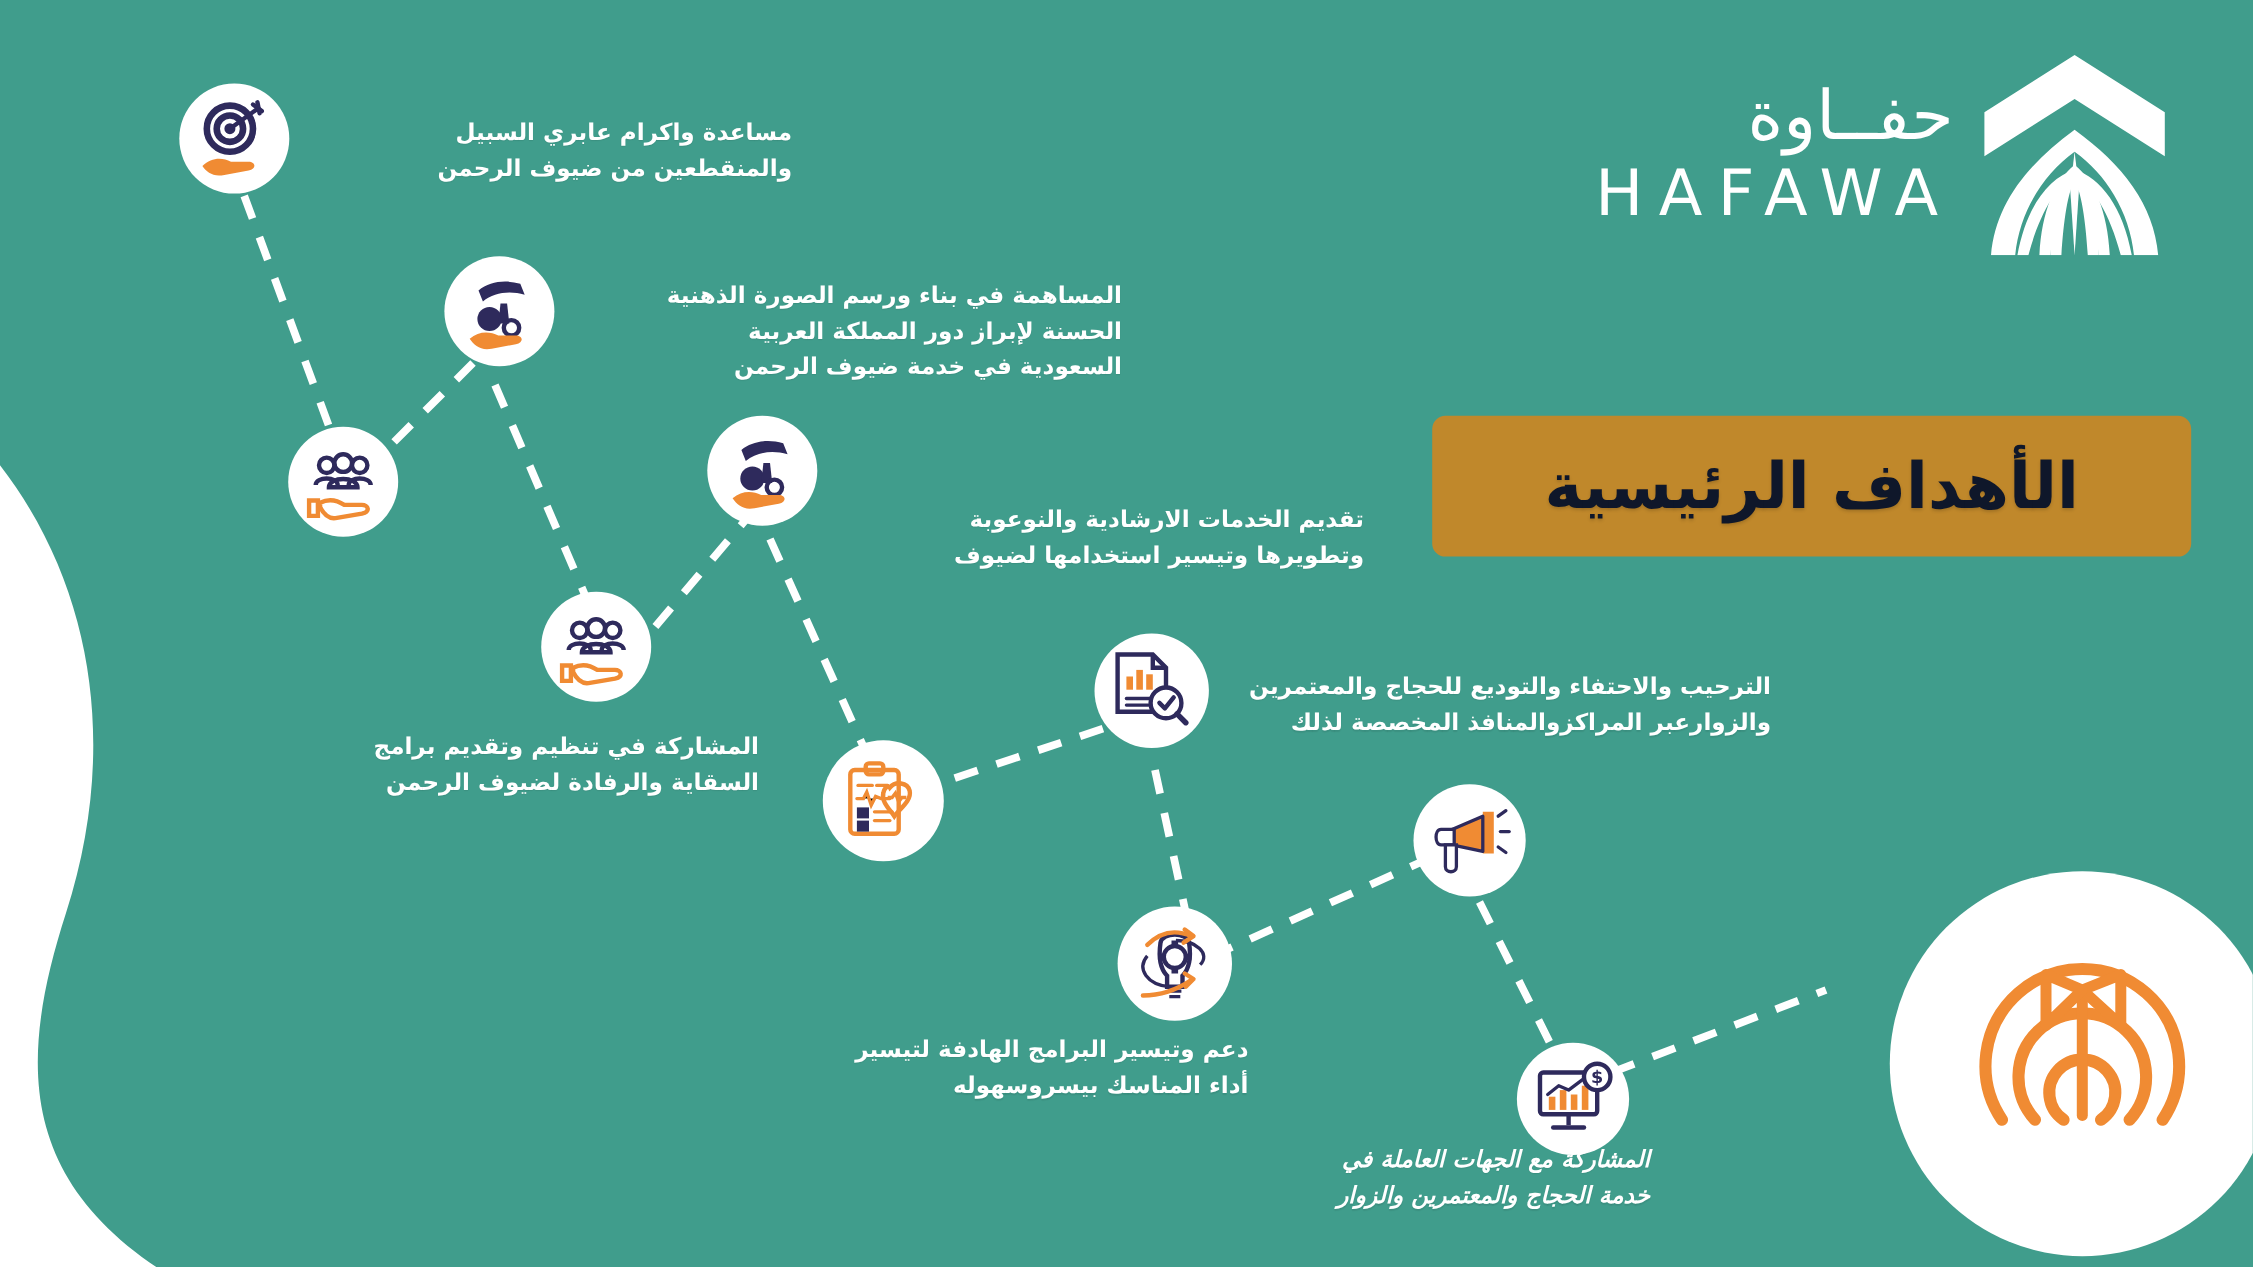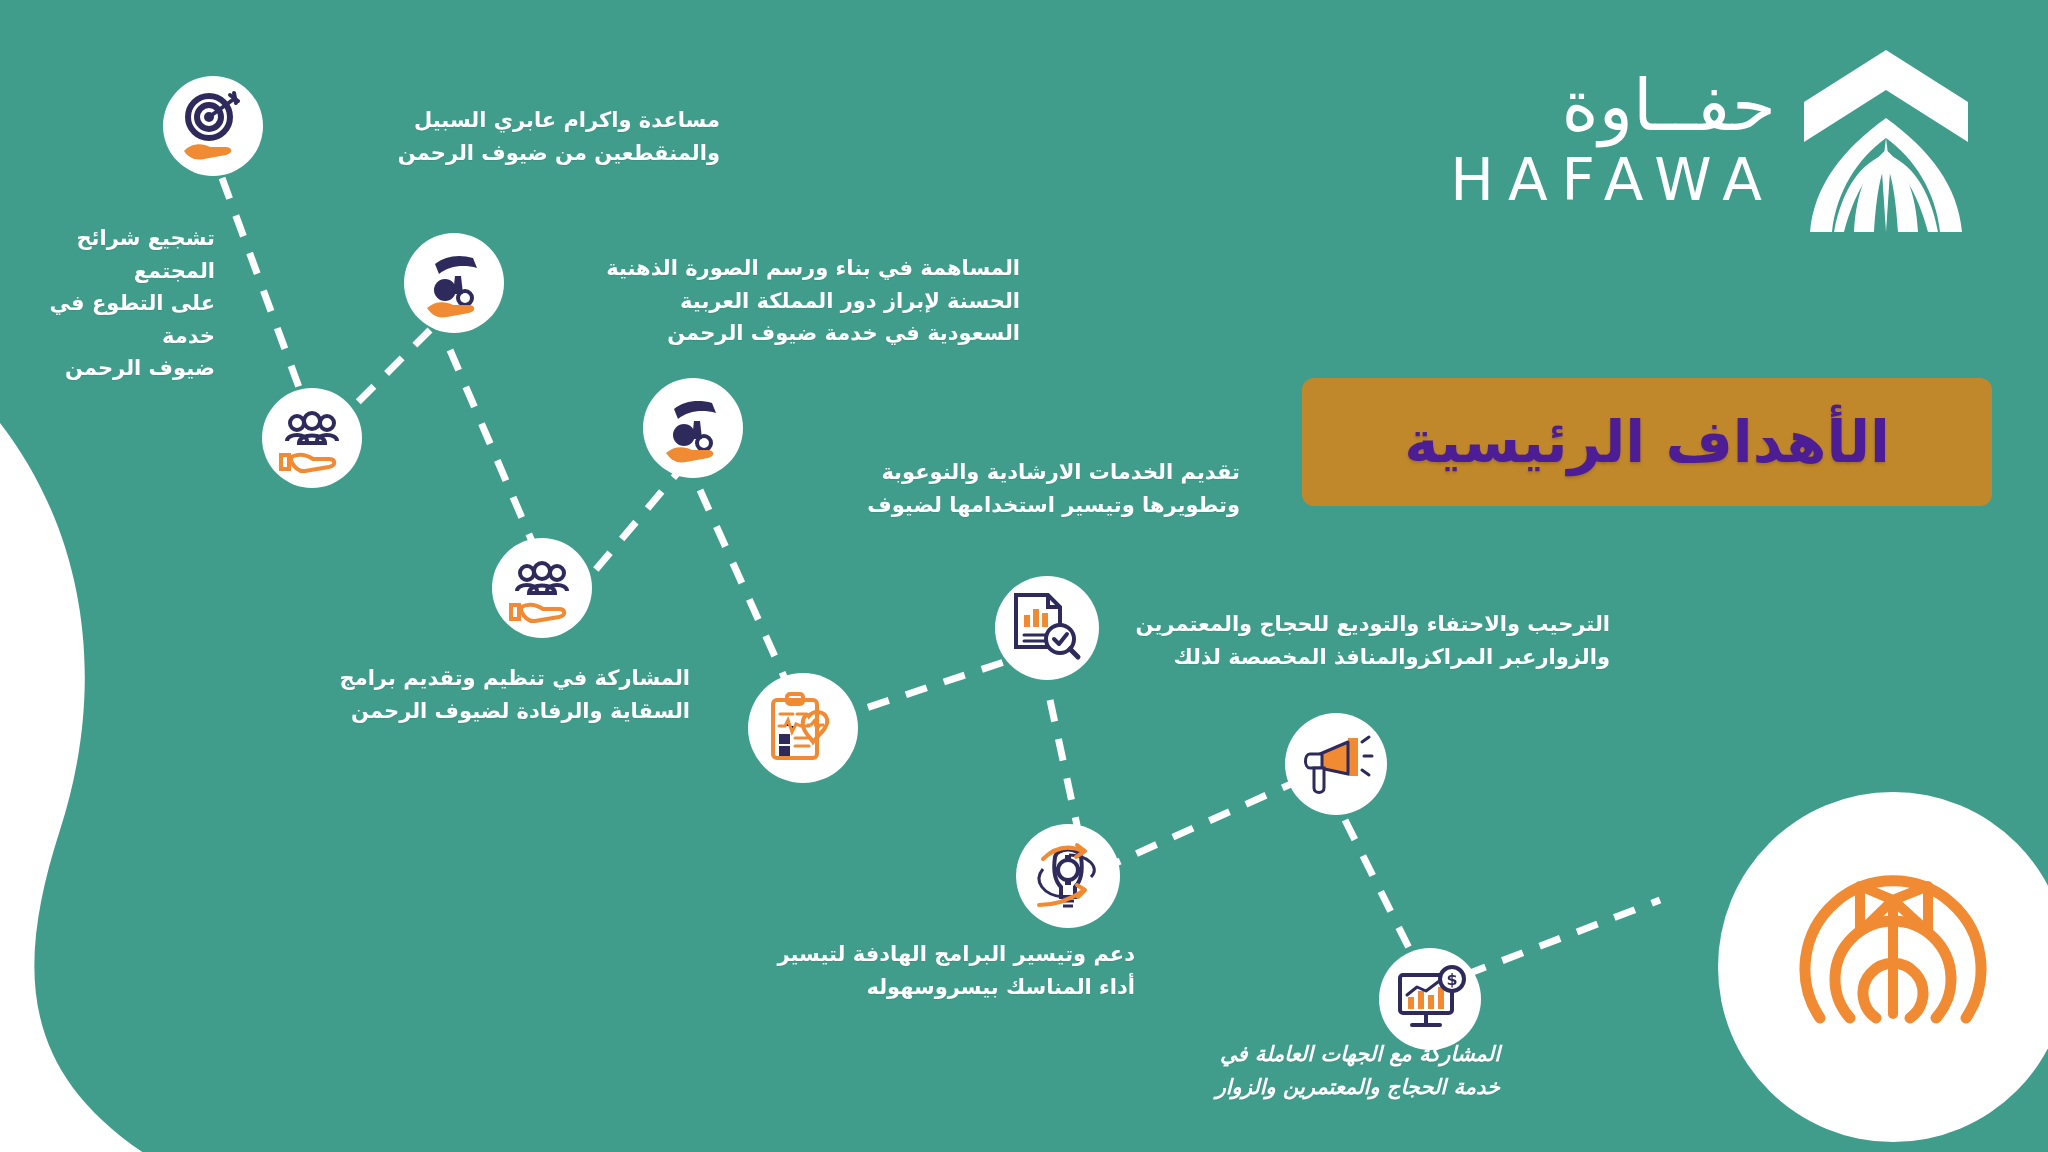--- a/index.html
+++ b/index.html
@@ -37,32 +37,32 @@
   .cap{
     position:absolute;color:#ffffff;direction:rtl;text-align:right;
     font-weight:bold;line-height:1.55;letter-spacing:0px;
     font-size:21px;text-shadow:0 1px 1px rgba(0,0,0,.08);
     white-space:pre-line;
   }
 
   
   .logo-wrap{position:absolute;right:78px;top:46px;display:flex;align-items:center;gap:26px;}
   .logo-text{display:flex;flex-direction:column;align-items:flex-end;line-height:1;}
-  .logo-ar{color:#fff;font-size:71px;font-weight:500;letter-spacing:6px;direction:rtl;}
+  .logo-ar{color:#fff;font-size:62px;font-weight:500;letter-spacing:6px;direction:rtl;}
   .logo-en{color:#fff;font-size:58px;font-weight:400;letter-spacing:14px;margin-top:10px;}
   .logo-mark{width:168px;height:186px;}
 
   
   .title-banner{
     position:absolute;left:1302px;top:378px;width:690px;height:128px;
     background:#c0882b;border-radius:12px;
     display:flex;align-items:center;justify-content:center;
   }
   .title-banner span{
-    color:#4c1d95;font-size:58px;font-weight:bold;direction:rtl;
+    color:#0f172a;font-size:58px;font-weight:bold;direction:rtl;
     letter-spacing:1px;text-shadow:0 2px 3px rgba(0,0,0,.16);
   }
 </style>
 </head>
 <body>
 
 <div id="stage">
 
   <svg class="blob" viewBox="0 0 420 830" preserveAspectRatio="none">
     <path d="M0,0 C140,120 175,300 120,470 C70,625 80,740 270,830 L0,830 Z" fill="#ffffff"></path>
@@ -283,23 +283,20 @@
       <line x1="34" y1="52" x2="34" y2="62" stroke="#2e2a5c" stroke-width="4"></line>
       <line x1="20" y1="64" x2="48" y2="64" stroke="#2e2a5c" stroke-width="4" stroke-linecap="round"></line>
       <circle cx="60" cy="18" r="12" fill="#ffffff" stroke="#2e2a5c" stroke-width="4"></circle>
       <text x="60" y="24" font-size="16" font-weight="bold" text-anchor="middle" fill="#2e2a5c" font-family="'DejaVu Sans',sans-serif">$</text>
     </svg>
   </div>
 
   <div class="cap" style="left:320px;top:104px;width:400px;">مساعدة واكرام عابري السبيل
 والمنقطعين من ضيوف الرحمن</div>
 
-  <div class="cap" style="left:0px;top:222px;width:215px;">تشجيع شرائح المجتمع
-على التطوع في خدمة
-ضيوف الرحمن</div>
 
   <div class="cap" style="left:560px;top:252px;width:460px;">المساهمة في بناء ورسم الصورة الذهنية
 الحسنة لإبراز دور المملكة العربية
 السعودية في خدمة ضيوف الرحمن</div>
 
 
   <div class="cap" style="left:290px;top:662px;width:400px;">المشاركة في تنظيم وتقديم برامج
 السقاية والرفادة لضيوف الرحمن</div>
 
   <div class="cap" style="left:790px;top:456px;width:450px;">تقديم الخدمات الارشادية والنوعوبة

